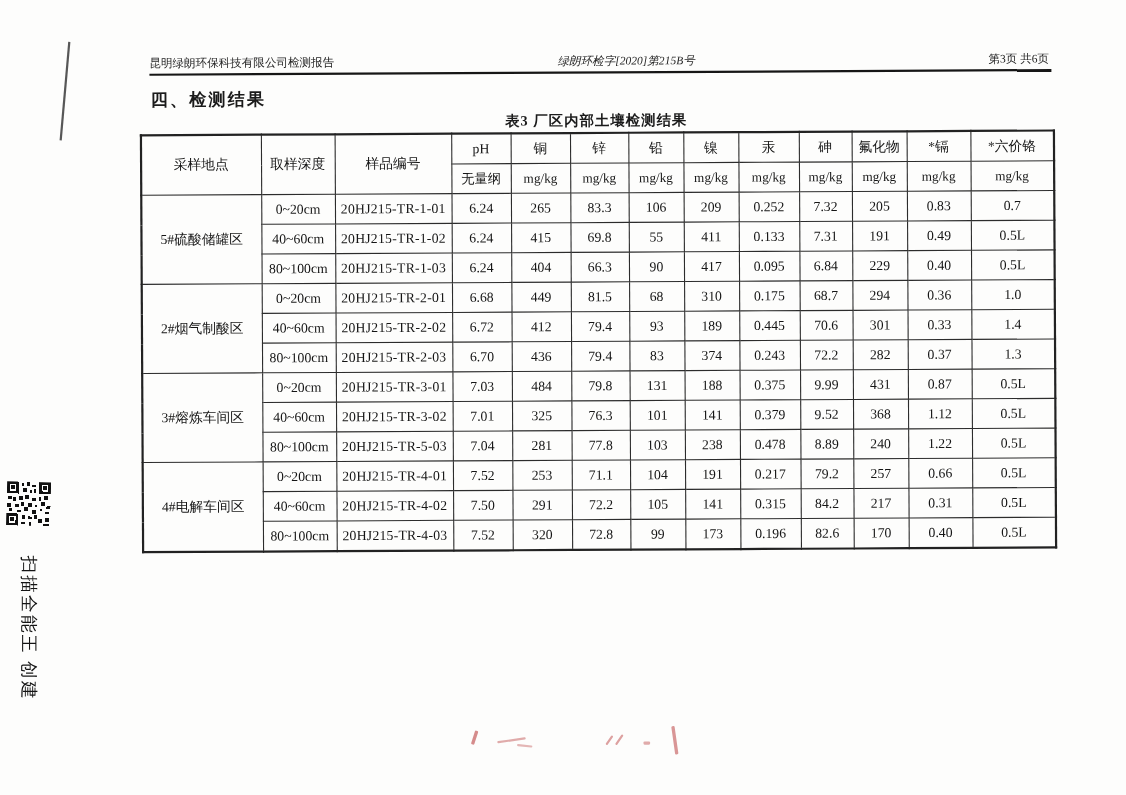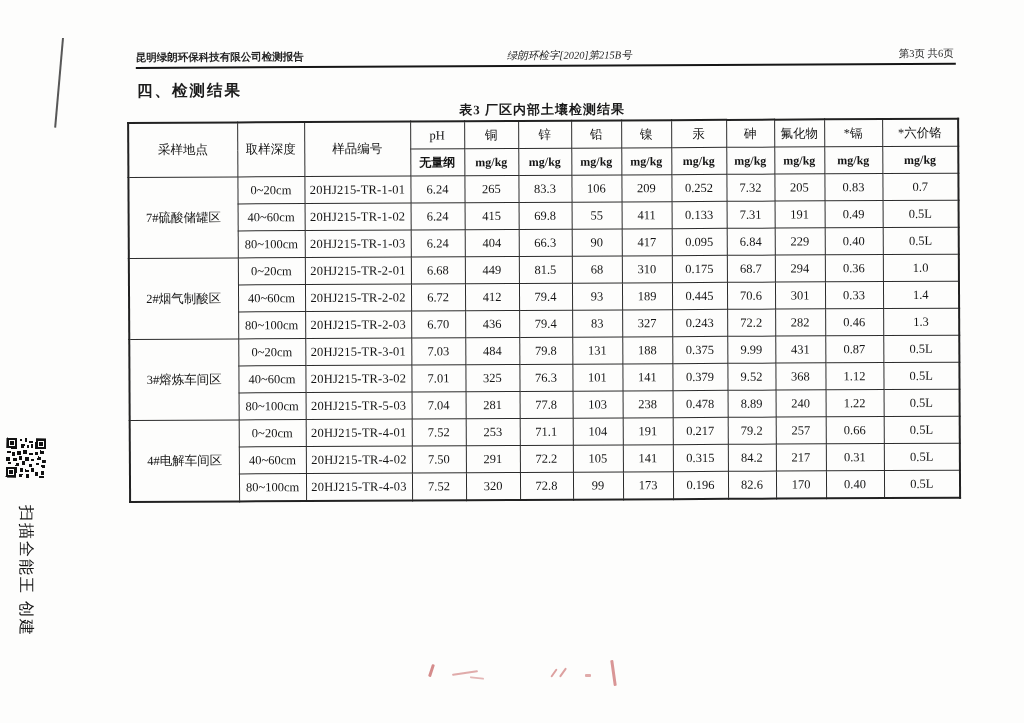--- a/index.html
+++ b/index.html
@@ -7,37 +7,37 @@
     width:1024px;height:723px;
     font-family:"Liberation Serif","DejaVu Serif",serif;
     background:#ffffff;color:#1b1b1b;
   }
   .page{position:relative;width:1024px;height:723px;background:#fdfdfc;overflow:hidden;}
   .content{position:absolute;left:0;top:0;width:1024px;height:723px;
     transform:rotate(-0.3deg);transform-origin:50% 40%;}
   
   .meta{position:absolute;left:137px;top:49px;width:820px;height:16px;
     font-size:10.5px;color:#242424;white-space:nowrap;}
-  .meta .m-left{position:absolute;left:0;top:0;font-weight:700;}
+  .meta .m-left{position:absolute;left:0;top:0;font-weight:400;}
   .meta .m-center{position:absolute;left:371px;top:0;font-style:italic;}
   .meta .m-right{position:absolute;right:2px;top:0;margin-left:37px;}
   .meta-rule{position:absolute;left:137px;top:65px;width:820px;height:2px;background:#161616;}
   .section-title{position:absolute;left:138px;top:79px;font-size:15.5px;font-weight:bold;letter-spacing:2px;}
   .table-title{position:absolute;left:128px;top:101px;width:830px;text-align:center;
     font-size:13px;font-weight:bold;letter-spacing:1px;}
   
   table.results{position:absolute;left:128px;top:120px;width:830px;
     border-collapse:collapse;table-layout:fixed;
     font-size:12.5px;color:#151515;}
   table.results th,table.results td{
     border:1.5px solid #2c2c2c;text-align:center;vertical-align:middle;
     padding:0;height:26px;overflow:hidden;white-space:nowrap;
     font-weight:normal;}
   table.results{border:2px solid #222;}
-  table.results .unit{font-size:12px;font-weight:bold;}
+  table.results .unit{font-size:12px;}
   table.results td.id-cell{font-size:12.5px;letter-spacing:.2px;margin-top:24px;}
   col.c-loc{width:109px}col.c-depth{width:67px}col.c-id{width:106px}
   col.c-a0{width:54px}col.c-a1{width:54px}col.c-a2{width:53px}col.c-a3{width:50px}
   col.c-a4{width:50px}col.c-a5{width:55px}col.c-a6{width:48px}col.c-a7{width:50px}
   col.c-a8{width:58px}col.c-a9{width:76px}
   
   .qr{position:absolute;left:6px;top:438px;width:40px;height:40px;transform:rotate(1.5deg);}
   .vtext{position:absolute;left:-53px;top:560px;width:155px;height:22px;
     transform:rotate(90deg);font-size:16px;letter-spacing:2px;color:#141414;
     font-weight:500;white-space:nowrap;text-align:center;}
@@ -163,21 +163,21 @@
             <th class="unit">mg/kg</th>
             <th class="unit">mg/kg</th>
             <th class="unit">mg/kg</th>
             <th class="unit">mg/kg</th>
             <th class="unit">mg/kg</th>
             <th class="unit">mg/kg</th>
           </tr>
         </thead>
       <tbody>
           <tr>
-            <td rowspan="3">7#硫酸储罐区</td>
+            <td rowspan="3">5#硫酸储罐区</td>
             <td>0~20cm</td>
             <td class="id-cell">20HJ215-TR-1-01</td>
             <td>6.24</td>
             <td>265</td>
             <td>83.3</td>
             <td>106</td>
             <td>209</td>
             <td>0.252</td>
             <td>7.32</td>
             <td>205</td>
@@ -241,25 +241,25 @@
             <td>0.33</td>
             <td>1.4</td>
           </tr>
           <tr>
             <td>80~100cm</td>
             <td class="id-cell">20HJ215-TR-2-03</td>
             <td>6.70</td>
             <td>436</td>
             <td>79.4</td>
             <td>83</td>
-            <td>327</td>
+            <td>374</td>
             <td>0.243</td>
             <td>72.2</td>
             <td>282</td>
-            <td>0.46</td>
+            <td>0.37</td>
             <td>1.3</td>
           </tr>
           <tr>
             <td rowspan="3">3#熔炼车间区</td>
             <td>0~20cm</td>
             <td class="id-cell">20HJ215-TR-3-01</td>
             <td>7.03</td>
             <td>484</td>
             <td>79.8</td>
             <td>131</td>

